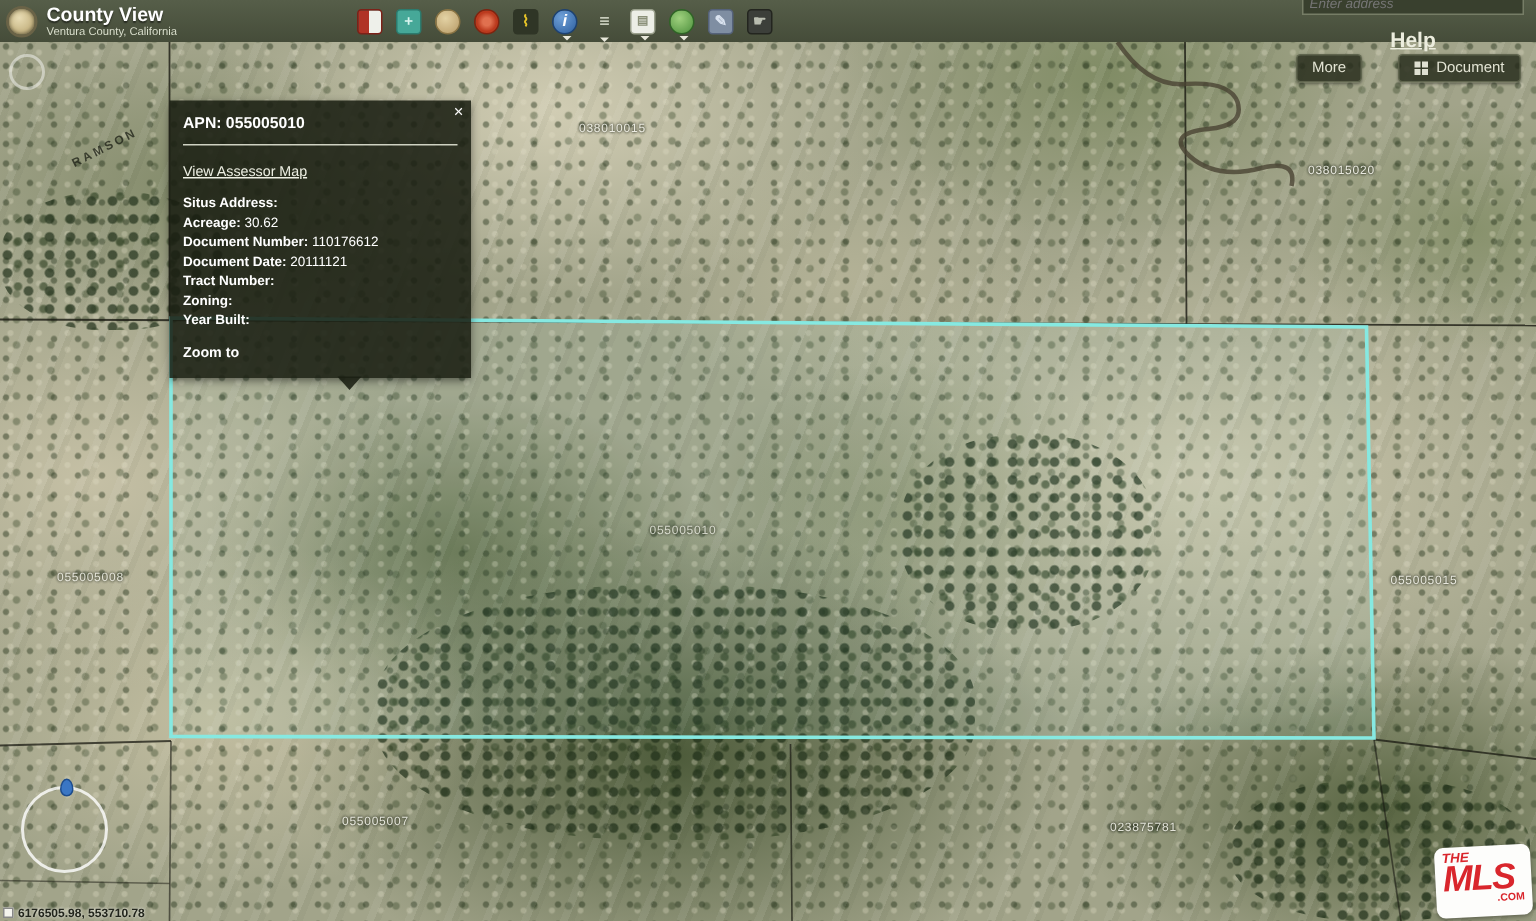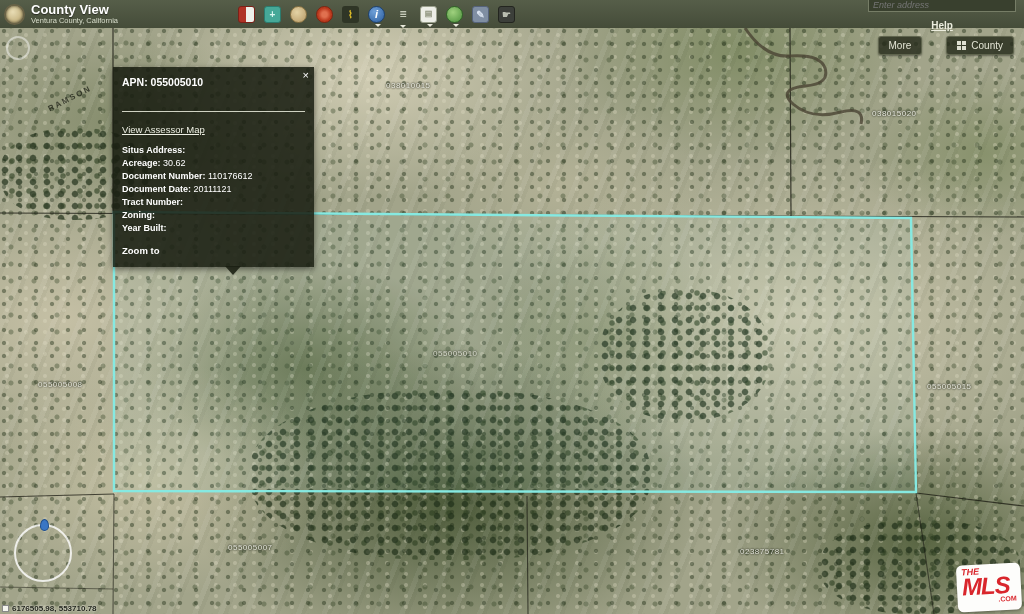--- a/index.html
+++ b/index.html
@@ -59,34 +59,34 @@
   .i-hydrant{background:#2f3526;color:#e7c428;}
   .i-info{background:radial-gradient(circle at 35% 30%,#6fa0d8,#2d5f9e);border-radius:50%;color:#fff;font-style:italic;font-size:11px;border:1px solid #1d4170;}
   .i-list{background:transparent;color:#e8ecdc;font-size:12px;letter-spacing:-1px;}
   .i-print{background:#eceee6;border:1px solid #9aa08c;color:#8a9078;font-size:8px;line-height:1;}
   .i-webglobe{background:radial-gradient(circle at 40% 35%,#9fd17e,#4c8f3c);border-radius:50%;border:1px solid #2f6426;}
   .i-tools{background:#7f8ea2;border:1px solid #55627a;color:#dbe4f0;}
   .i-hand{background:#3c3f3a;border:1px solid #23251f;color:#b9bdb0;}
   .searchwrap{margin-left:auto;display:flex;align-items:center;gap:8px;padding-right:8px;flex-direction:column;}
   .search{width:148px;height:15px;background:#39402e;border:1px solid #767d66;color:#c9cdb8;
     font-size:9px;font-style:italic;padding:0 4px;}
-  .help{font-size:10px;color:#ecedde;text-decoration:underline;cursor:pointer;font-weight:bold;}
+  .help{font-size:14px;color:#ecedde;text-decoration:underline;cursor:pointer;font-weight:bold;}
 
   
   .mapbtns{position:absolute;top:36px;right:10px;display:flex;gap:24px;z-index:25;}
   .mbtn{height:19px;padding:0 10px;background:rgba(36,41,26,.82);border:1px solid rgba(120,126,100,.6);
     border-radius:3px;color:#e3e4d4;font-size:10px;display:flex;align-items:center;gap:5px;cursor:pointer;
     box-shadow:0 1px 2px rgba(0,0,0,.4);}
   .grid4{display:grid;grid-template-columns:4px 4px;grid-gap:1px;}
   .grid4 span{width:4px;height:4px;background:#dfe0d2;}
 
   
   .popup{position:absolute;left:113px;top:67px;width:201px;z-index:20;
     background:rgba(26,31,18,.88);color:#fff;padding:7px 9px 9px 9px;box-shadow:0 2px 6px rgba(0,0,0,.5);}
-  .popup .apn{font-size:10.5px;font-weight:bold;margin:2px 0 23px 0;}
+  .popup .apn{font-size:10.5px;font-weight:bold;margin:2px 0 8px 0;}
   .popup hr{border:none;border-top:1px solid #cfd2c2;margin:0 0 7px 0;}
   .popup .vam{font-size:9.5px;text-decoration:underline;color:#eef0e4;cursor:pointer;display:inline-block;margin-bottom:9px;}
   .frow{font-size:9px;line-height:13px;}
   .frow b{font-weight:bold;}
   .zoomto{font-size:9.5px;font-weight:bold;margin-top:10px;display:inline-block;cursor:pointer;color:#fff;}
   .close{position:absolute;right:5px;top:3px;font-size:11px;color:#fff;cursor:pointer;line-height:1;}
   .tail{position:absolute;left:112px;bottom:-8px;width:0;height:0;border-left:8px solid transparent;
     border-right:8px solid transparent;border-top:9px solid rgba(26,31,18,.88);}
 
   
@@ -206,21 +206,21 @@
     <div class="mbtn">
         <span>More</span>
       </div>
     <div class="mbtn">
       <span class="grid4">
           <span></span>
           <span></span>
           <span></span>
           <span></span>
         </span>
-      <span>County</span>
+      <span>Document</span>
     </div>
   </div>
 
   <div class="coords">
     <span class="sq"></span>
     <span>6176505.98, 553710.78</span>
   </div>
 
   <div class="mls">
     <div class="l1">THE</div>

